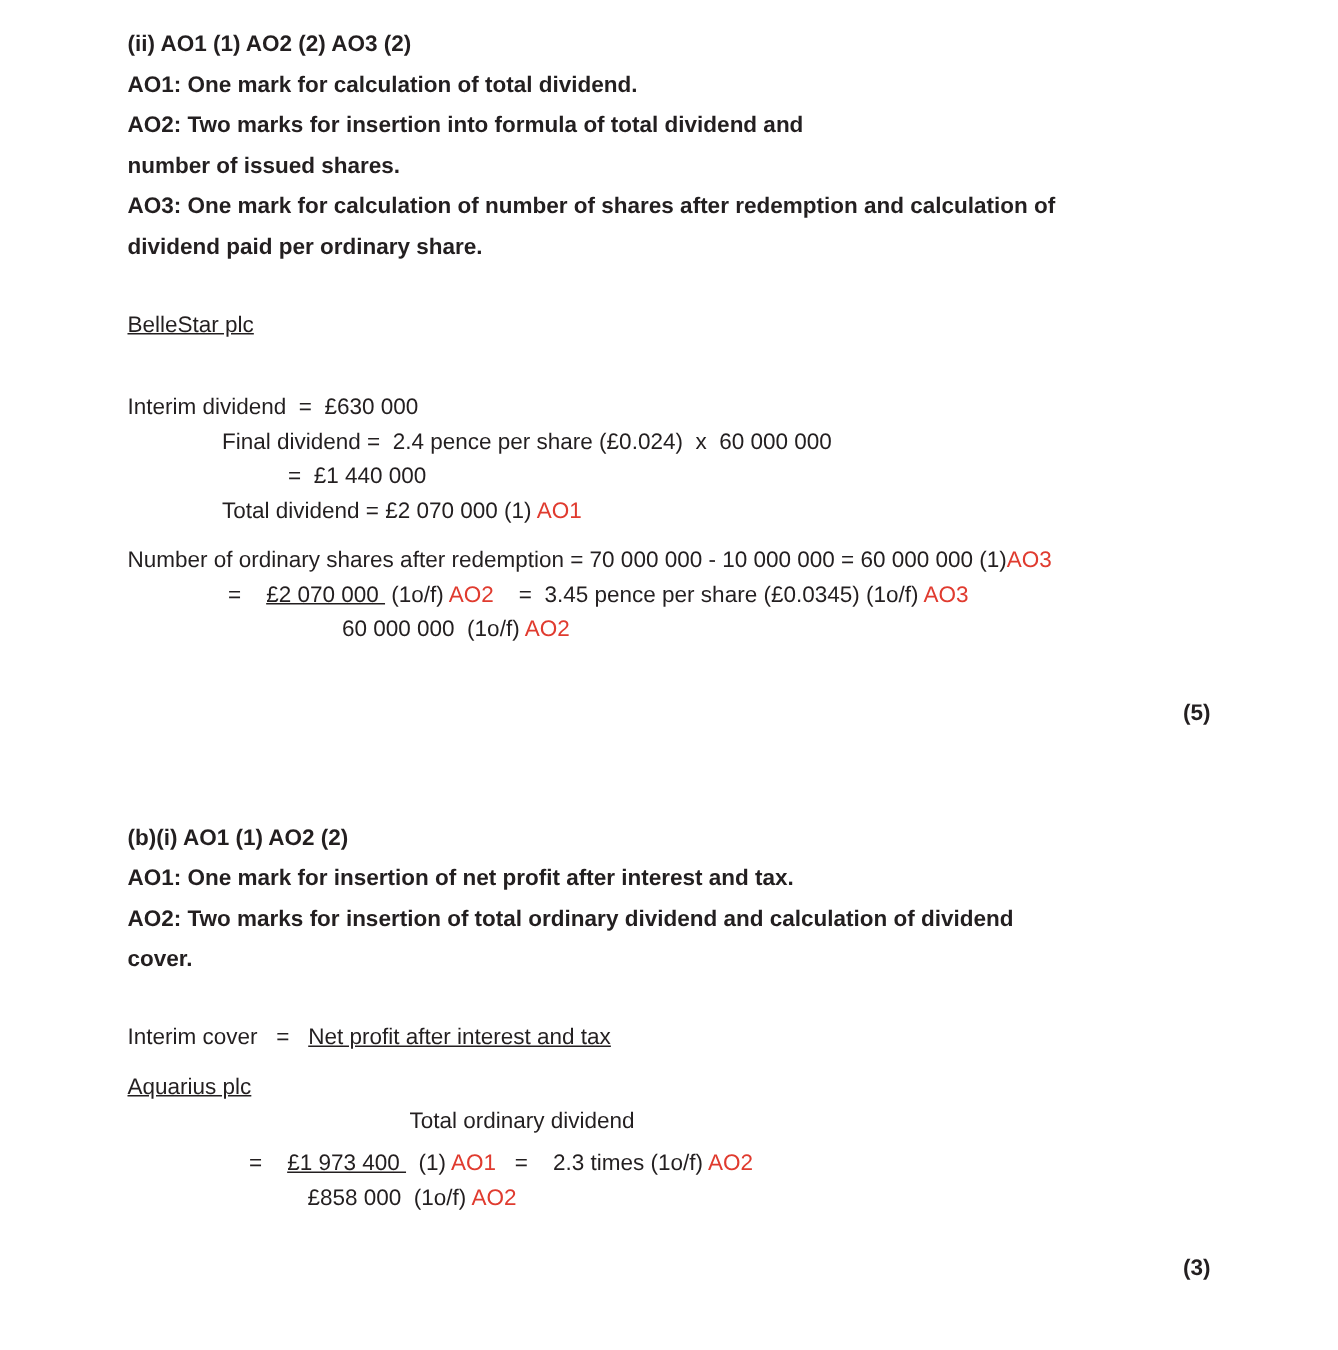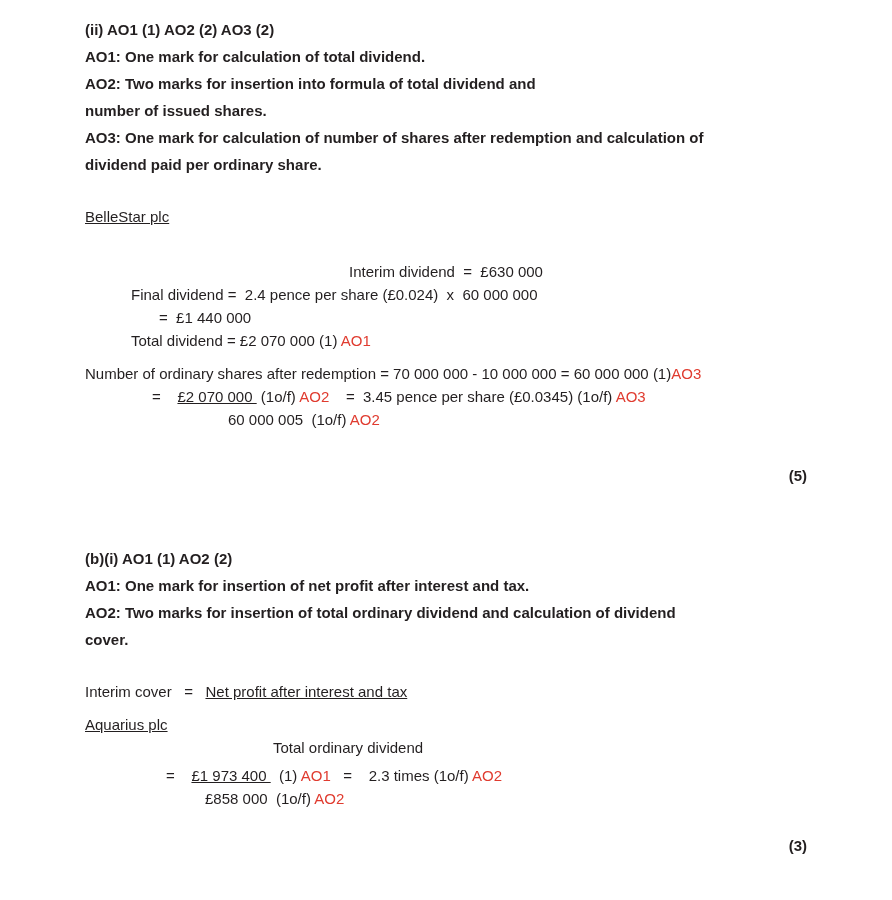--- a/index.html
+++ b/index.html
@@ -18,32 +18,32 @@
     font-family:"Liberation Sans", sans-serif;
     font-size:15px;
     padding:16px 85px 0 85px;
     overflow:hidden;
   }
   .line{ white-space:pre-wrap; line-height:23px; min-height:23px; }
   .crit{ line-height:27px; min-height:27px; font-weight:700; }
   .red{ color:var(--red);text-align:right; }
   .u{ text-decoration:underline; }
   .marks{ text-align:right; font-weight:700; line-height:23px; }
-  .ind-63{ margin-left:46px; }
+  .ind-63{ margin-left:63px; }
   .ind-115{ margin-left:67px; }
   .ind-133{ margin-left:81px; }
   .ind-143{ margin-left:143px; }
   .ind-161{ margin-left:120px; }
-  .ind-173{ margin-left:74px; }
+  .ind-173{ margin-left:107px; }
   .ind-188{ margin-left:188px; }
   .mt-5{ margin-top:5px; }
   .mt-24{ margin-top:24px; }
   .mt-26{ margin-top:10px; }
   .mt-27{ margin-top:27px; }
-  .mt-32{ margin-top:32px;text-align:center; }
+  .mt-32{ margin-top:32px; }
   .mt-33{ margin-top:33px; }
   .mt-58{ margin-top:58px; }
 </style>
 </head>
 <body>
 
 <div class="page">
 
   <section>
     <div class="crit line">(ii) AO1 (1) AO2 (2) AO3 (2)</div>
@@ -57,21 +57,21 @@
 
     <div class="line mt-32">Interim dividend  =  £630 000</div>
     <div class="line ind-63">Final dividend =  2.4 pence per share (£0.024)  x  60 000 000</div>
     <div class="line ind-173">=  £1 440 000</div>
     <div class="line ind-63"><span>Total dividend = £2 070 000 (1) </span><span class="red">AO1</span></div>
 
     <div class="line mt-26"><span>Number of ordinary shares after redemption = 70 000 000 - 10 000 000 = 60 000 000 (1)</span><span class="red">AO3</span></div>
 
     <div class="line ind-115"><span>=    </span><span class="u">£2 070 000 </span><span> (1o/f) </span><span class="red">AO2</span><span>    =  3.45 pence per share (£0.0345) (1o/f) </span><span class="red">AO3</span></div>
 
-    <div class="line ind-143"><span>60 000 005  (1o/f) </span><span class="red">AO2</span></div>
+    <div class="line ind-143"><span>60 000 000  (1o/f) </span><span class="red">AO2</span></div>
 
     <div class="marks mt-33">(5)</div>
   </section>
 
   <section>
     <div class="crit line mt-58">(b)(i) AO1 (1) AO2 (2)</div>
     <div class="crit line">AO1: One mark for insertion of net profit after interest and tax.</div>
     <div class="crit line">AO2: Two marks for insertion of total ordinary dividend and calculation of dividend</div>
     <div class="crit line">cover.</div>
 

